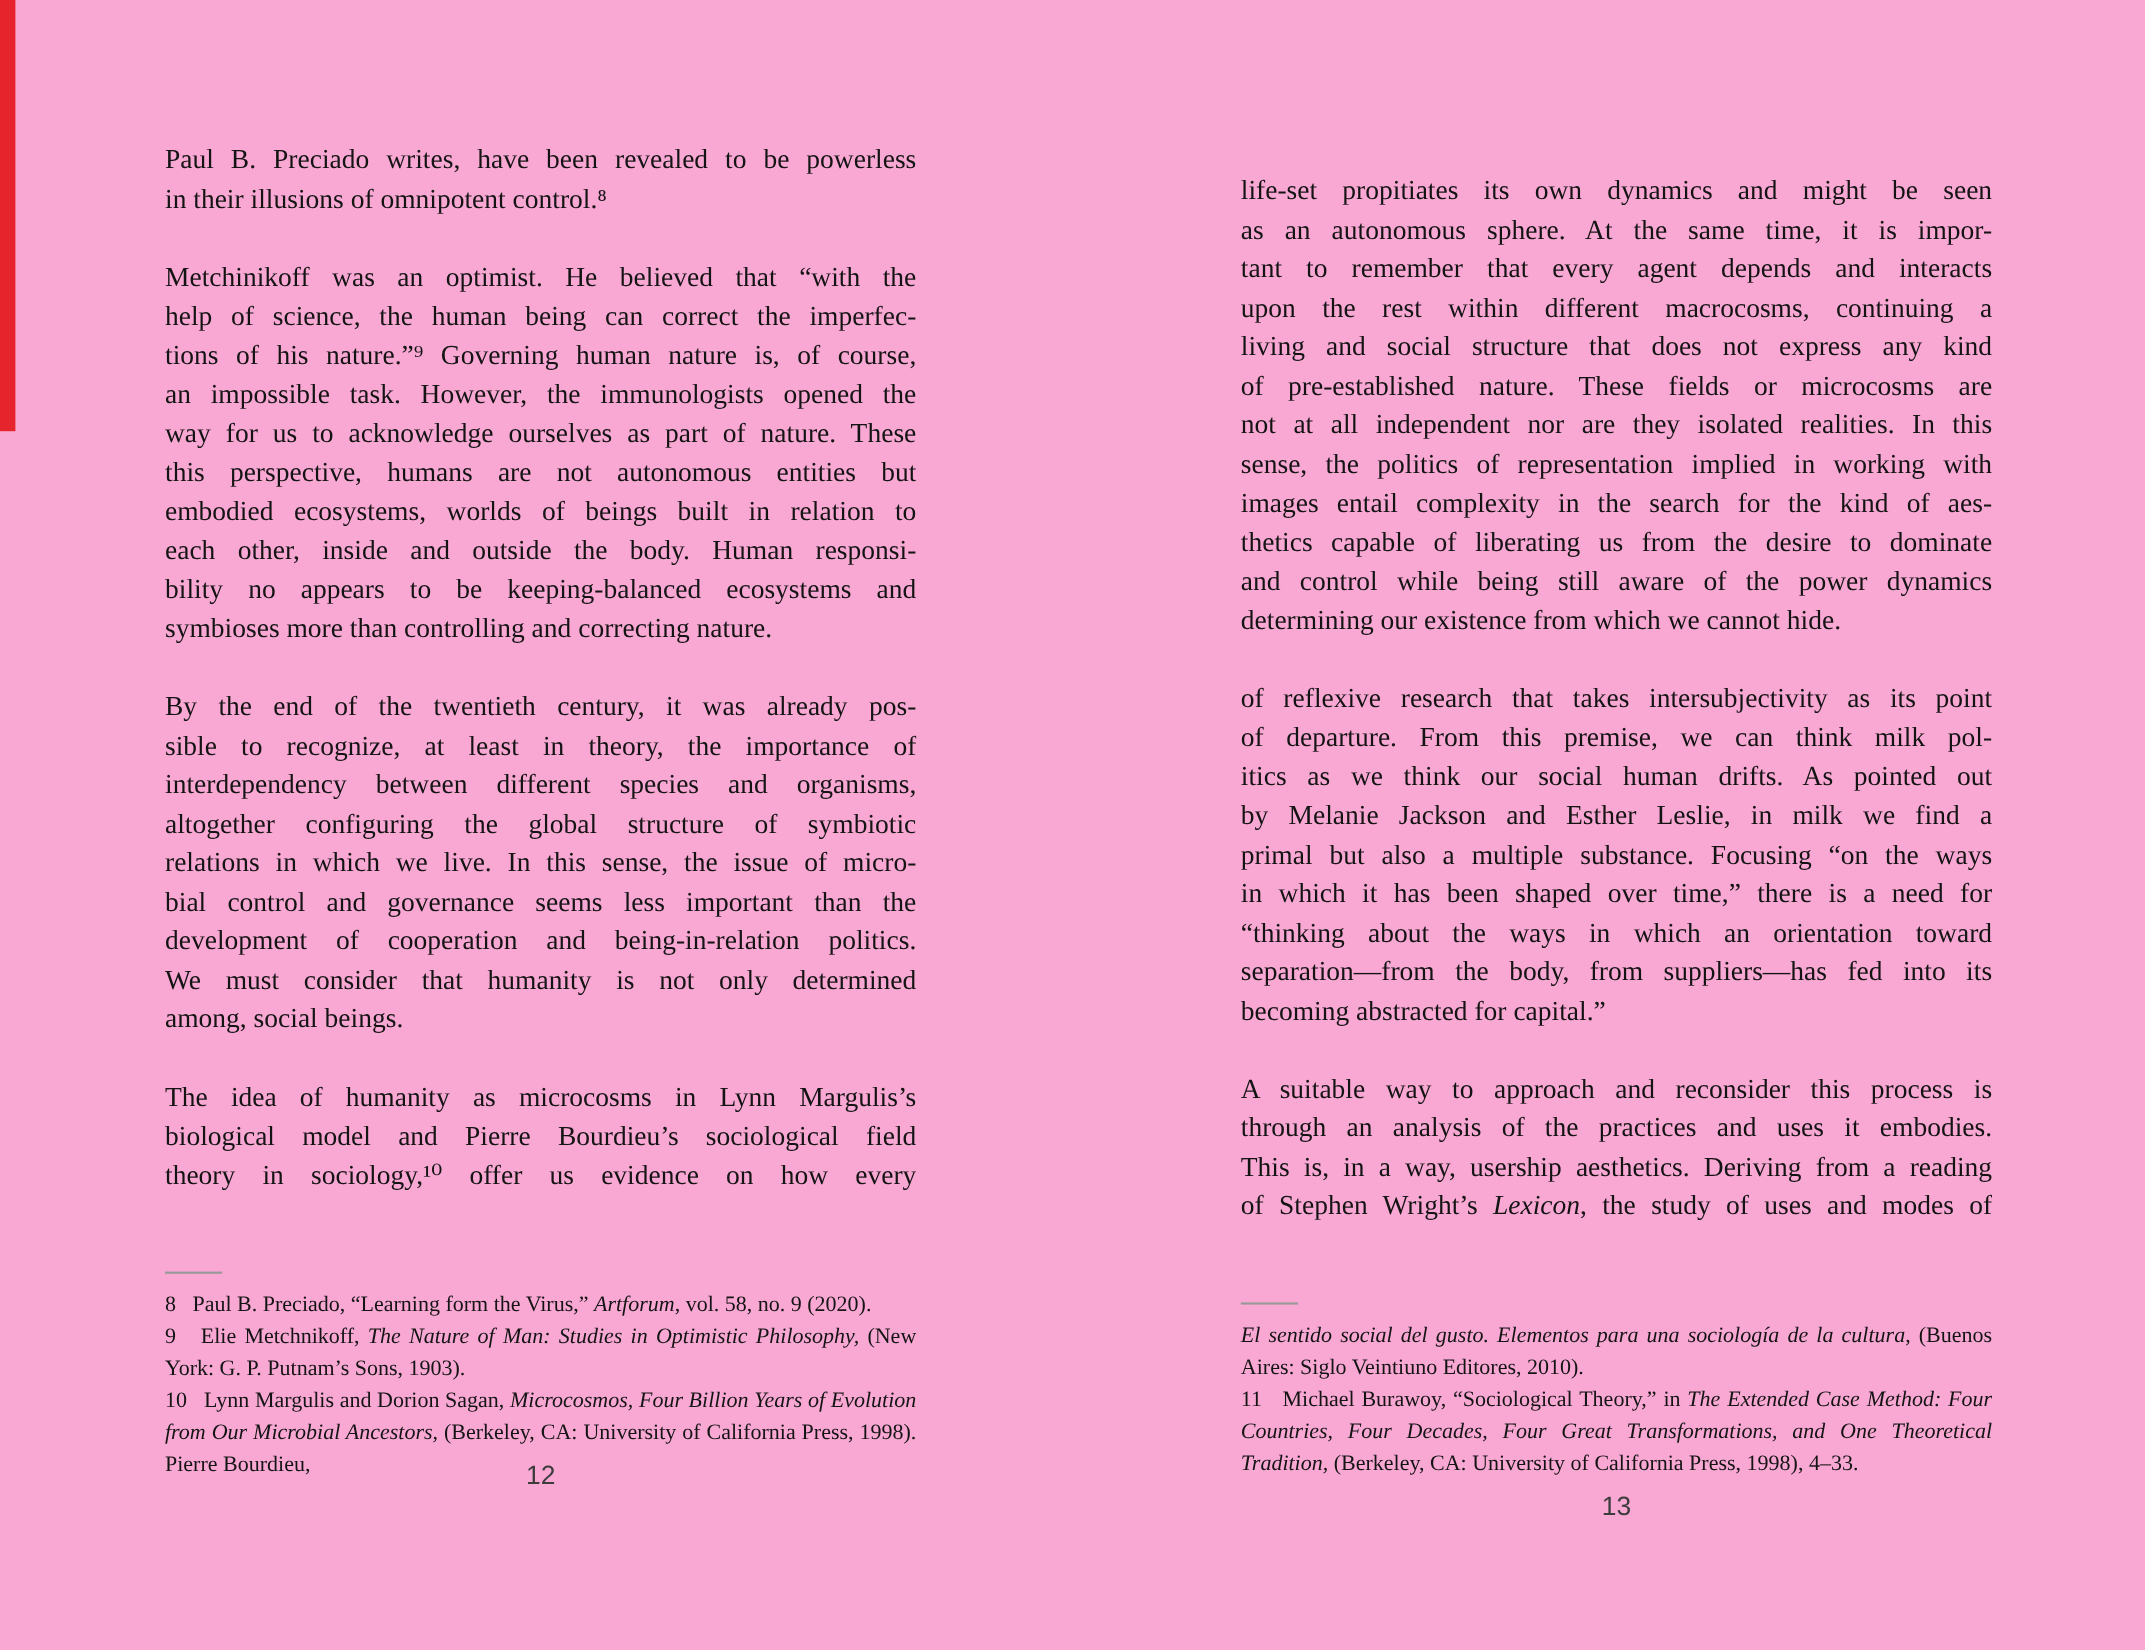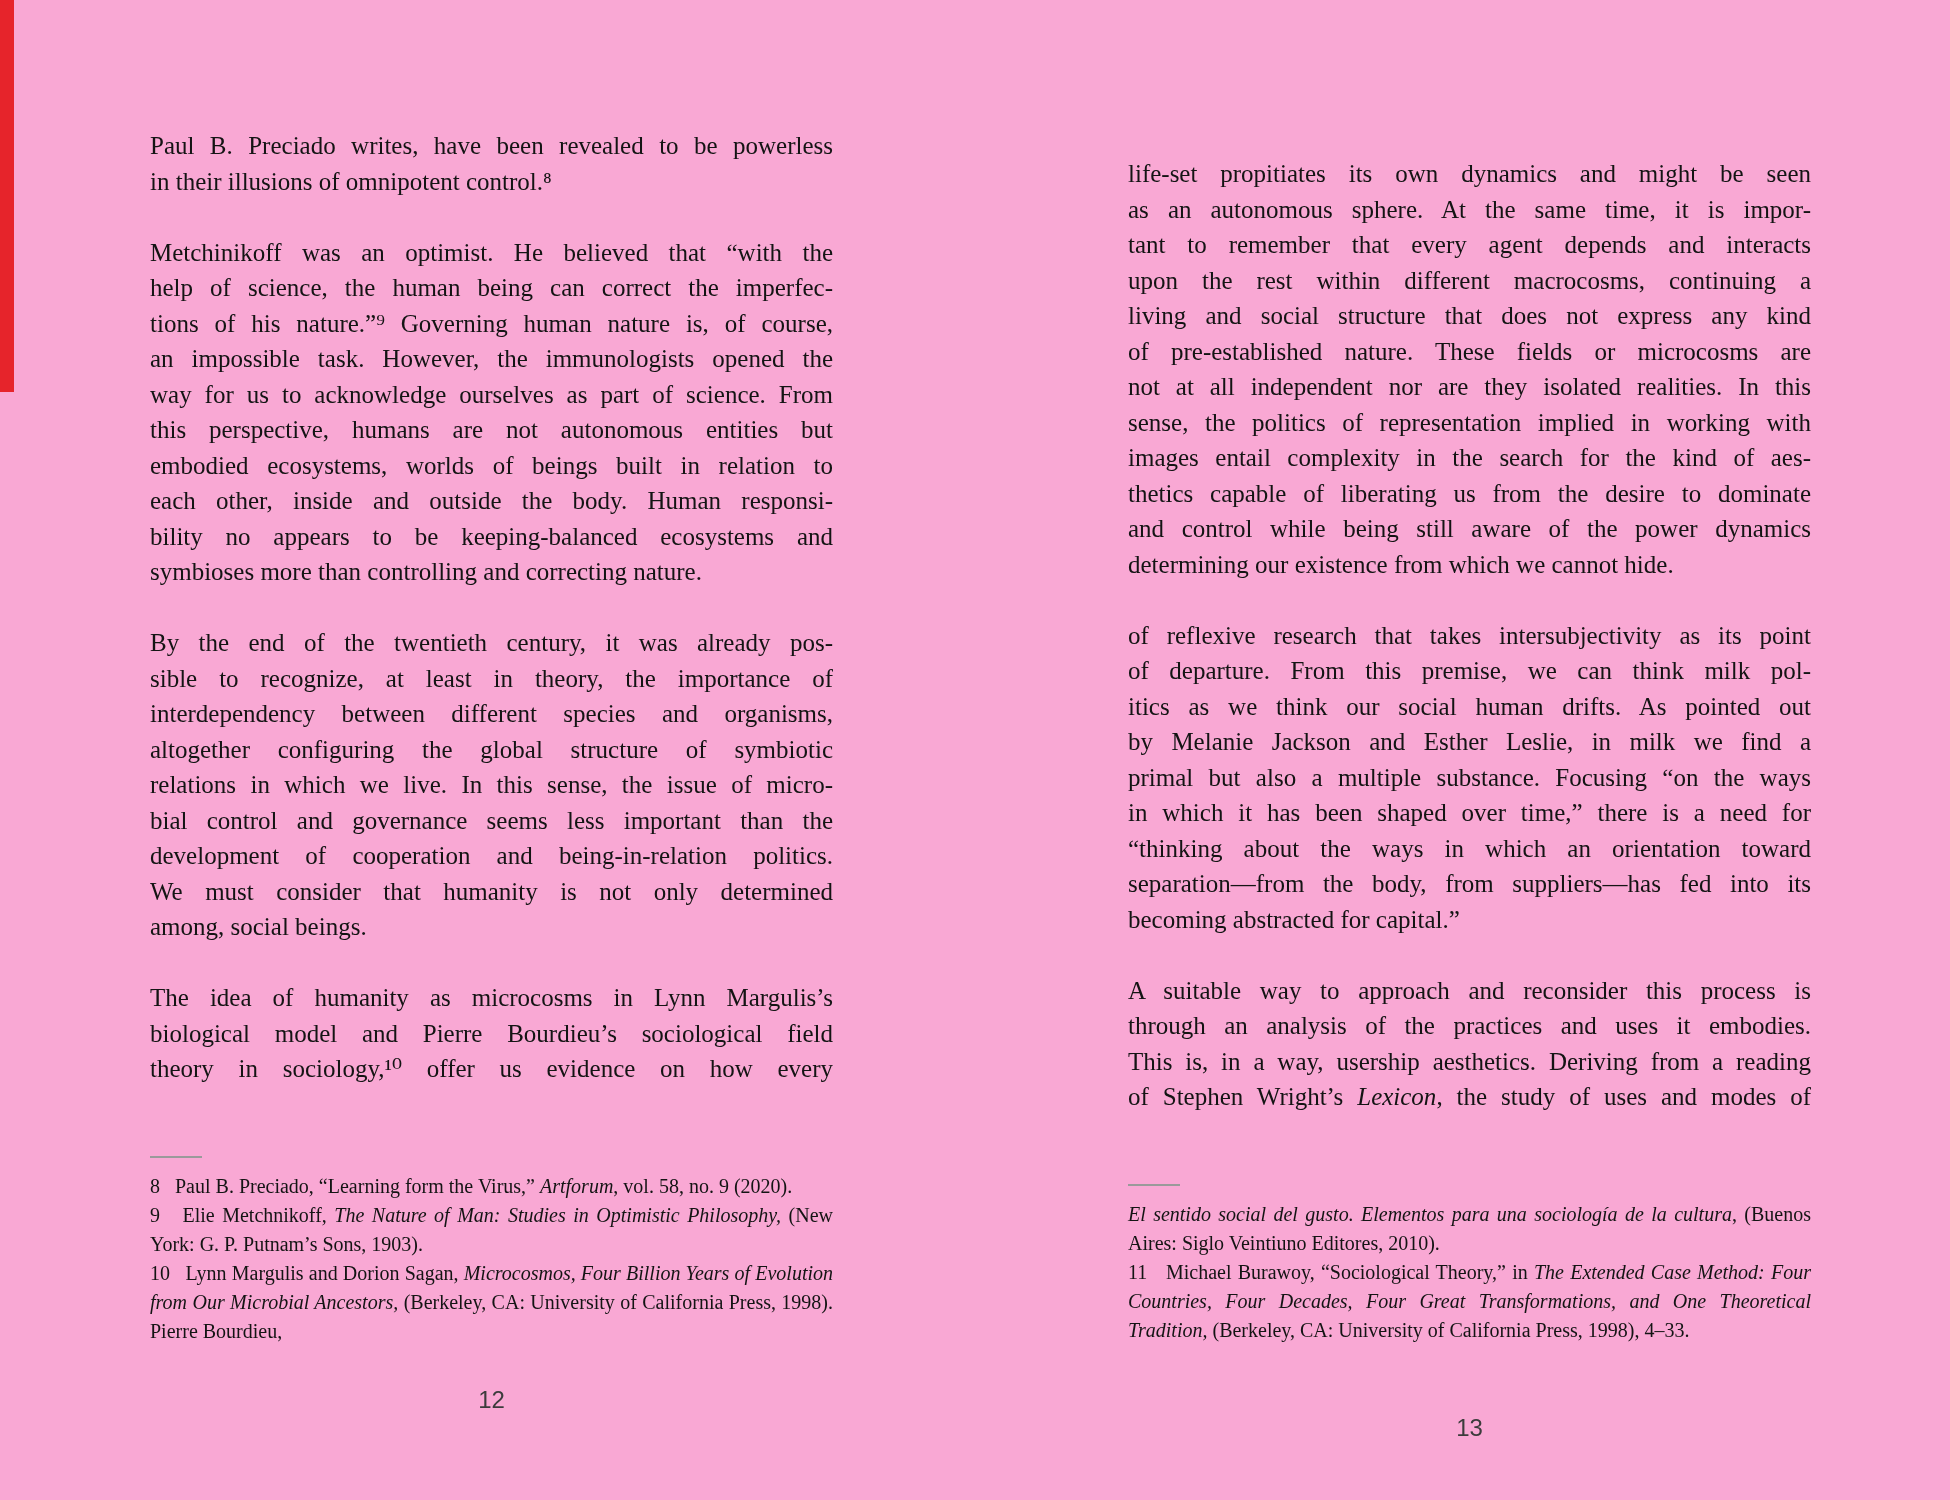--- a/index.html
+++ b/index.html
@@ -55,21 +55,21 @@
   .fn {
     margin: 0;
     font-size: 20px;
     line-height: 29px;
     text-align: justify;
     hyphens: none;
   }
   .page-number {
     position: absolute;
     left: 0; right: 0;
-    top: 1258px;
+    top: 1200px;
     text-align: center;
     font-family: "Liberation Sans", "DejaVu Sans", sans-serif;
     font-size: 24px;
     color: #3c3c3c;
   }
 </style>
 </head>
 <body>
 
 <div class="canvas">
@@ -80,21 +80,21 @@
     <div class="body-text" id="left-body">
         <div class="para">
           <span class="line">Paul B. Preciado writes, have been revealed to be powerless</span>
           <span class="line last">in their illusions of omnipotent control.⁸</span>
         </div>
         <div class="para">
           <span class="line">Metchinikoff was an optimist. He believed that “with the</span>
           <span class="line">help of science, the human being can correct the imperfec-</span>
           <span class="line">tions of his nature.”⁹ Governing human nature is, of course,</span>
           <span class="line">an impossible task. However, the immunologists opened the</span>
-          <span class="line">way for us to acknowledge ourselves as part of science. From</span>
+          <span class="line">way for us to acknowledge ourselves as part of nature. These</span>
           <span class="line">this perspective, humans are not autonomous entities but</span>
           <span class="line">embodied ecosystems, worlds of beings built in relation to</span>
           <span class="line">each other, inside and outside the body. Human responsi-</span>
           <span class="line">bility no appears to be keeping-balanced ecosystems and</span>
           <span class="line last">symbioses more than controlling and correcting nature.</span>
         </div>
         <div class="para">
           <span class="line">By the end of the twentieth century, it was already pos-</span>
           <span class="line">sible to recognize, at least in theory, the importance of</span>
           <span class="line">interdependency between different species and organisms,</span>

